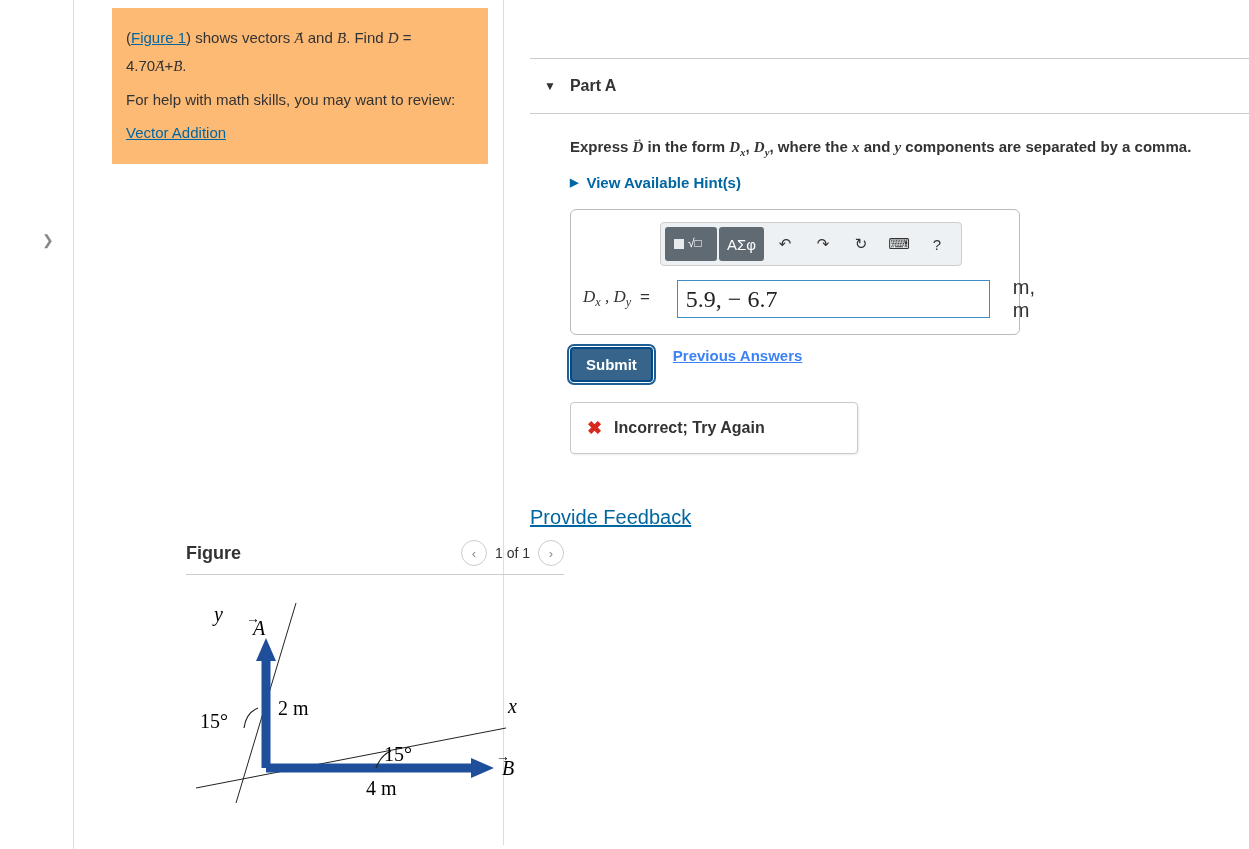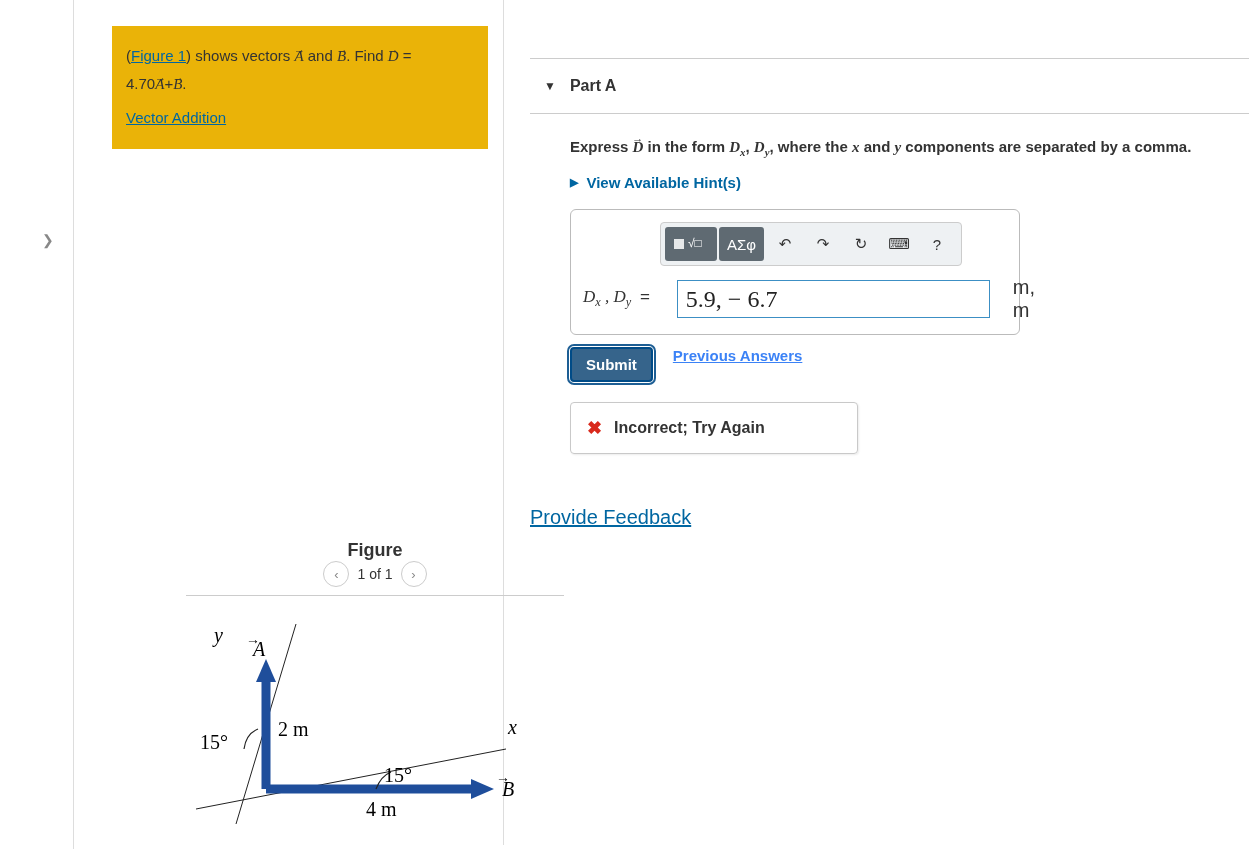--- a/index.html
+++ b/index.html
@@ -27,22 +27,22 @@
       font-size: 14px;
       cursor: pointer;
     }
     .left-col {
       position: absolute;
       left: 74px; top: 0;
       width: 430px; height: 845px;
       border-right: 1px solid #ddd;
     }
     .problem-box {
-      margin: 26px 15px 0 38px;
-      background: #eab308;
+      margin: 8px 15px 0 38px;
+      background: #fdba74;
       padding: 16px 14px 18px 14px;
       line-height: 1.8;
       font-size: 15px;
     }
     .problem-box a { color: #0066a1; text-decoration: underline; }
     .vec { position: relative; font-style: italic; font-family: Georgia, serif; }
     .vec::before {
       content: "→";
       position: absolute;
       top: -0.78em; left: -0.05em;
@@ -54,21 +54,20 @@
       position: absolute;
       left: 112px; top: 540px;
       width: 378px;
     }
     .figure-header {
       display: flex;
       align-items: center;
       justify-content: space-between;
       padding-bottom: 8px;
       border-bottom: 1px solid #ccc;
-      flex-direction: column;
     }
     .figure-title {
       font-size: 18px;
       font-weight: bold;
       color: #333;
     }
     .figure-nav { display: flex; align-items: center; gap: 8px; }
     .nav-btn {
       width: 26px; height: 26px;
       border-radius: 50%;
@@ -217,20 +216,21 @@
 
 <div class="left-rail">
   <div class="rail-chevron">❯</div>
 </div>
 
 <div class="left-col">
   <div class="problem-box">
     <div>
       <span>(</span><a href="#">Figure 1</a><span>) shows vectors </span><span class="vec">A</span><span> and </span><span class="vec">B</span><span>. Find </span><span class="vec">D</span><span> = </span><span>4.70</span><span class="vec">A</span><span>+</span><span class="vec">B</span><span>.</span>
     </div>
+    <div style="margin-top:6px;">For help with math skills, you may want to review:</div>
     <div style="margin-top:6px;"><a href="#">Vector Addition</a></div>
   </div>
 
   <div class="figure-section">
     <div class="figure-header">
       <div class="figure-title">Figure</div>
       <div class="figure-nav">
         <div class="nav-btn">‹</div>
         <div class="figure-counter">1 of 1</div>
         <div class="nav-btn">›</div>

